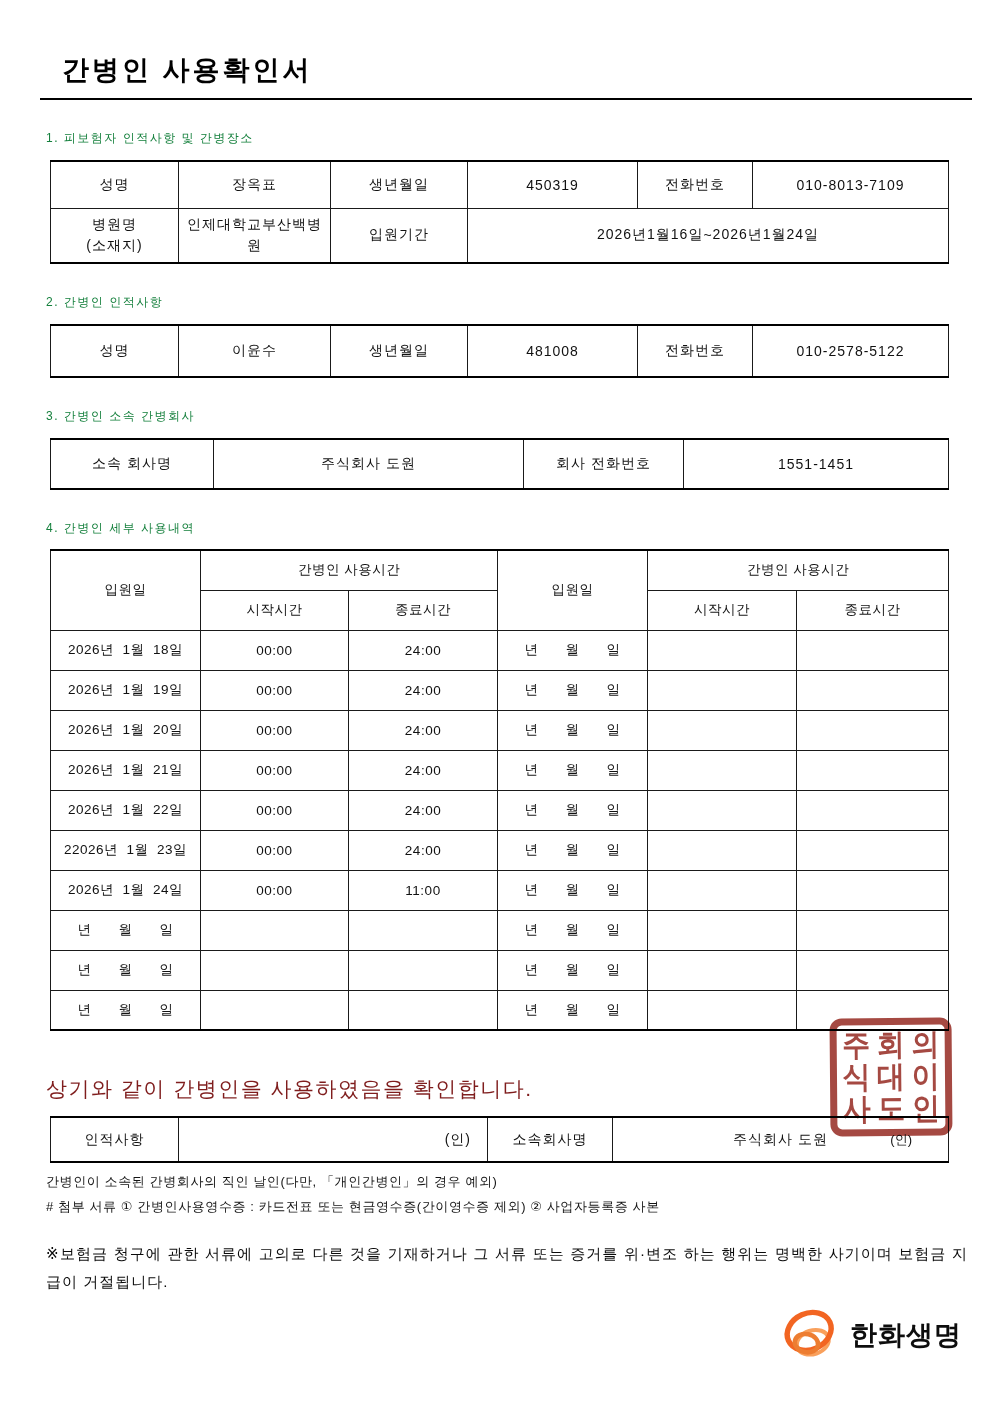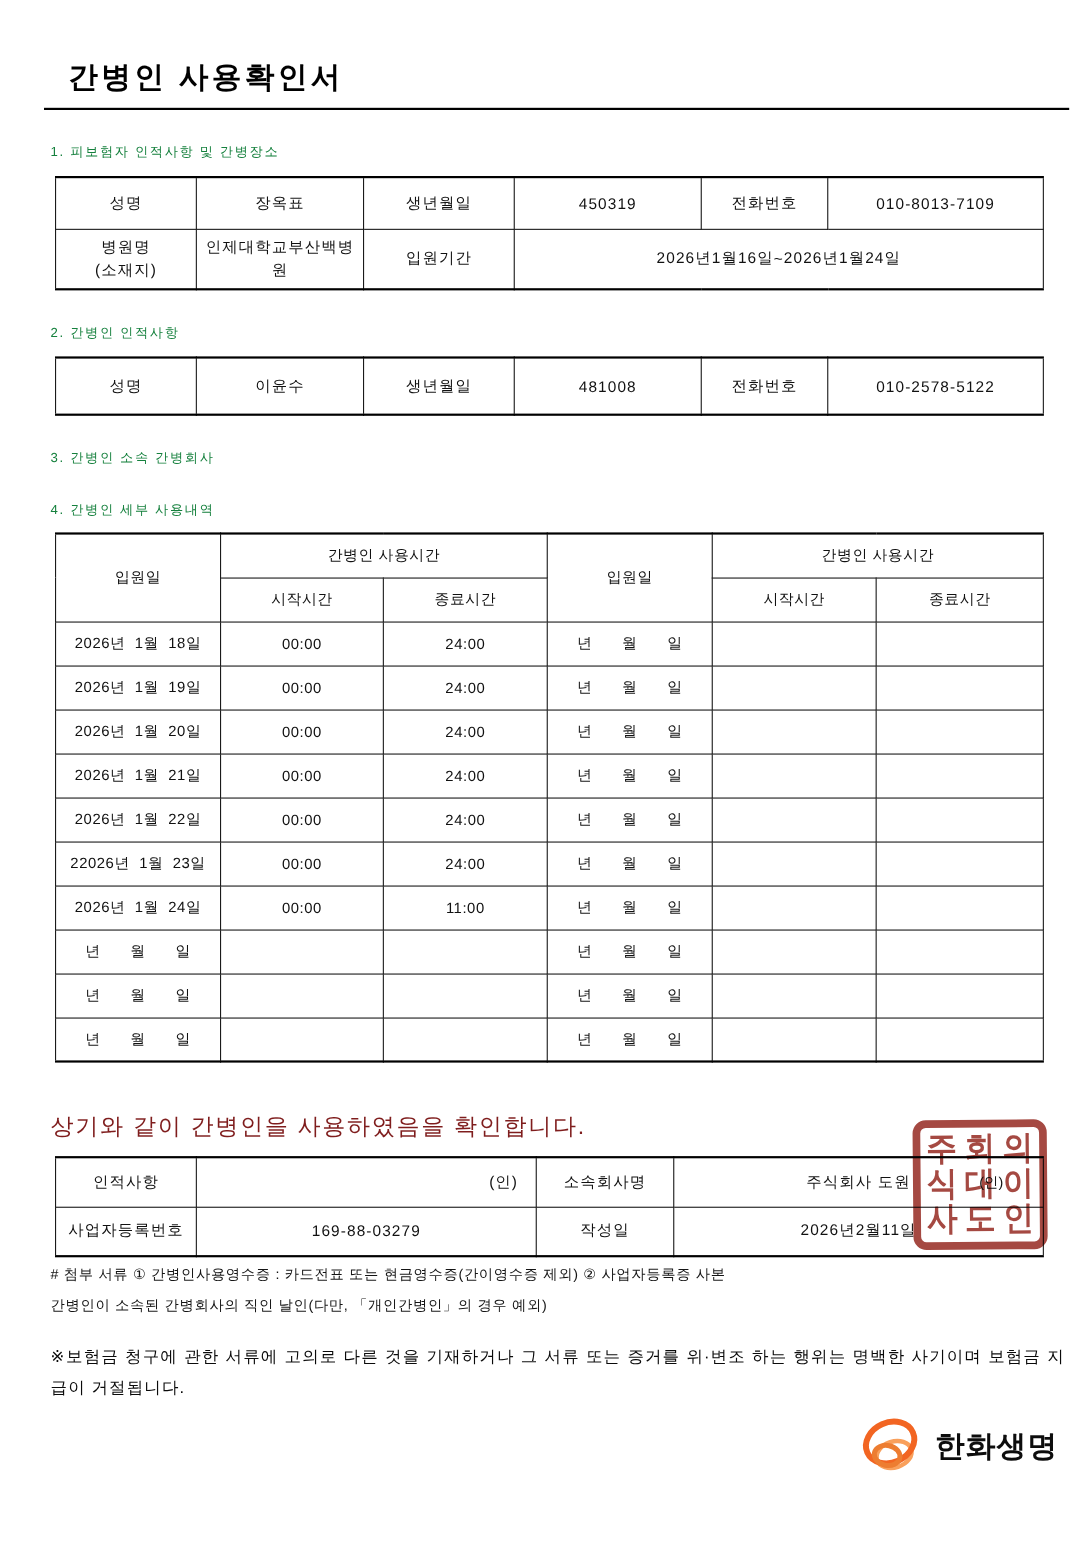--- a/index.html
+++ b/index.html
@@ -199,20 +199,36 @@
       <td>생년월일</td>
       <td>481008</td>
       <td>전화번호</td>
       <td>010-2578-5122</td>
     </tr>
   </tbody>
     </table>
 
   <div class="sec-heading">3. 간병인 소속 간병회사</div>
 
+  <table class="form" id="t-company">
+    <colgroup>
+        <col style="width:163px">
+        <col style="width:310px">
+        <col style="width:160px">
+        <col style="width:265px">
+      </colgroup>
+    <tbody>
+        <tr>
+      <td>소속 회사명</td>
+      <td>주식회사 도원</td>
+      <td>회사 전화번호</td>
+      <td>1551-1451</td>
+    </tr>
+  </tbody>
+    </table>
 
   <div class="sec-heading">4. 간병인 세부 사용내역</div>
 
   <table class="form" id="t-detail">
     <colgroup>
         <col style="width:150px">
         <col style="width:148px">
         <col style="width:149px">
         <col style="width:150px">
         <col style="width:149px">
@@ -406,37 +422,25 @@
     <tbody>
         <tr>
       <td>인적사항</td>
       <td class="cell-right">(인)</td>
       <td>소속회사명</td>
       <td class="rel">
         <span>주식회사 도원</span>
         <span class="inline-seal">(인)</span>
       </td>
     </tr>
-    <tr>
-      <td>사업자등록번호</td>
-      <td>169-88-03279</td>
-      <td>작성일</td>
-      <td>
-        <div class="spread" style="padding:0 50px;">
-          <span>2026년</span>
-          <span>2월</span>
-          <span>11일</span>
-        </div>
-      </td>
-    </tr>
   </tbody>
     </table>
 
+  <div class="note first">간병인이 소속된 간병회사의 직인 날인(다만, 「개인간병인」의 경우 예외)</div>
   <div class="note"># 첨부 서류 ① 간병인사용영수증 : 카드전표 또는 현금영수증(간이영수증 제외)   ② 사업자등록증 사본</div>
-  <div class="note first">간병인이 소속된 간병회사의 직인 날인(다만, 「개인간병인」의 경우 예외)</div>
 
   <div class="warning">※보험금 청구에 관한 서류에 고의로 다른 것을 기재하거나 그 서류 또는 증거를 위·변조 하는 행위는 명백한 사기이며 보험금 지급이 거절됩니다.</div>
 
   <div class="logo-row">
     <svg width="58" height="54" viewBox="0 0 64 58" aria-hidden="true">
       <g fill="none" stroke-linecap="round">
         <ellipse cx="34" cy="37" rx="18" ry="13" stroke="#f9a05c" stroke-width="4.5" transform="rotate(-18 34 37)"></ellipse>
         <ellipse cx="30" cy="25" rx="25" ry="20" stroke="#f26522" stroke-width="6" transform="rotate(-24 30 25)"></ellipse>
         <ellipse cx="27" cy="38" rx="13" ry="10" stroke="#ed7d31" stroke-width="5" transform="rotate(12 27 38)"></ellipse>
       </g>

